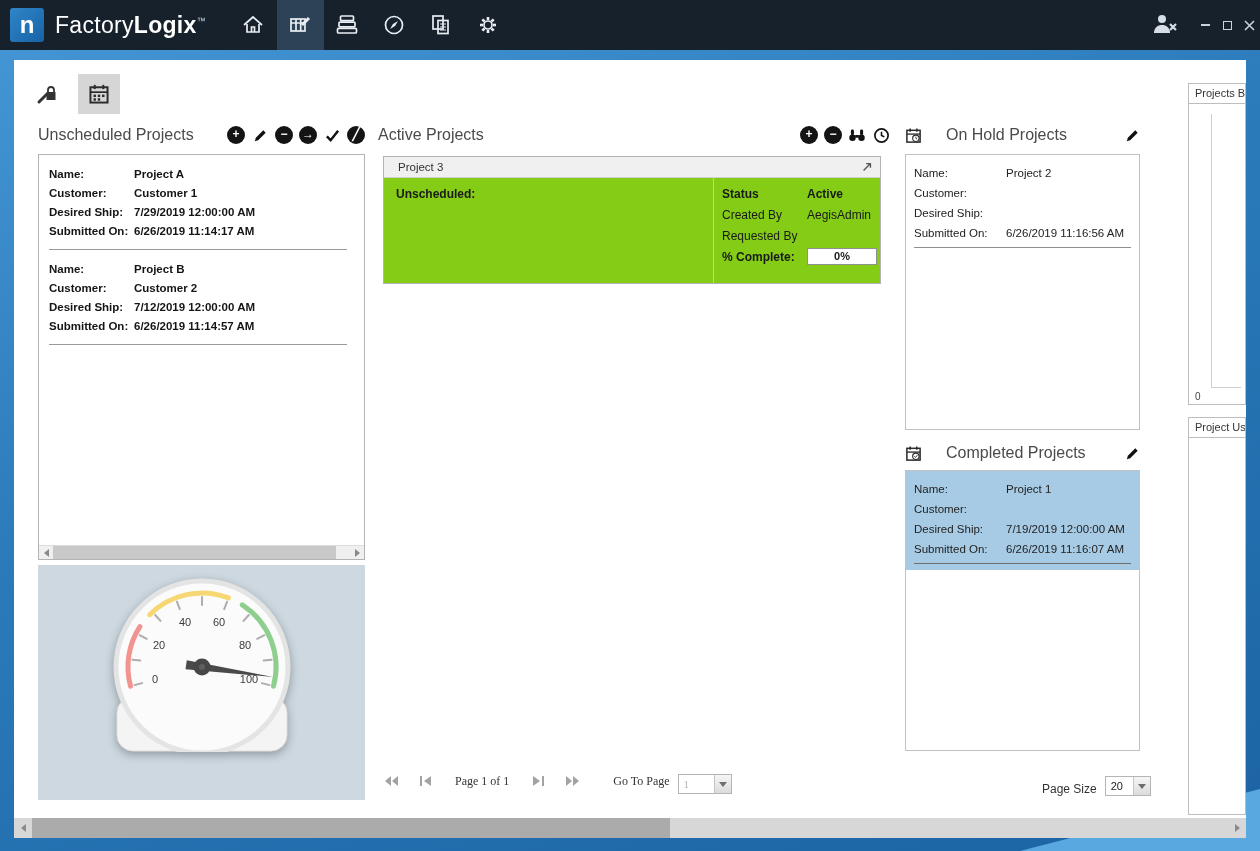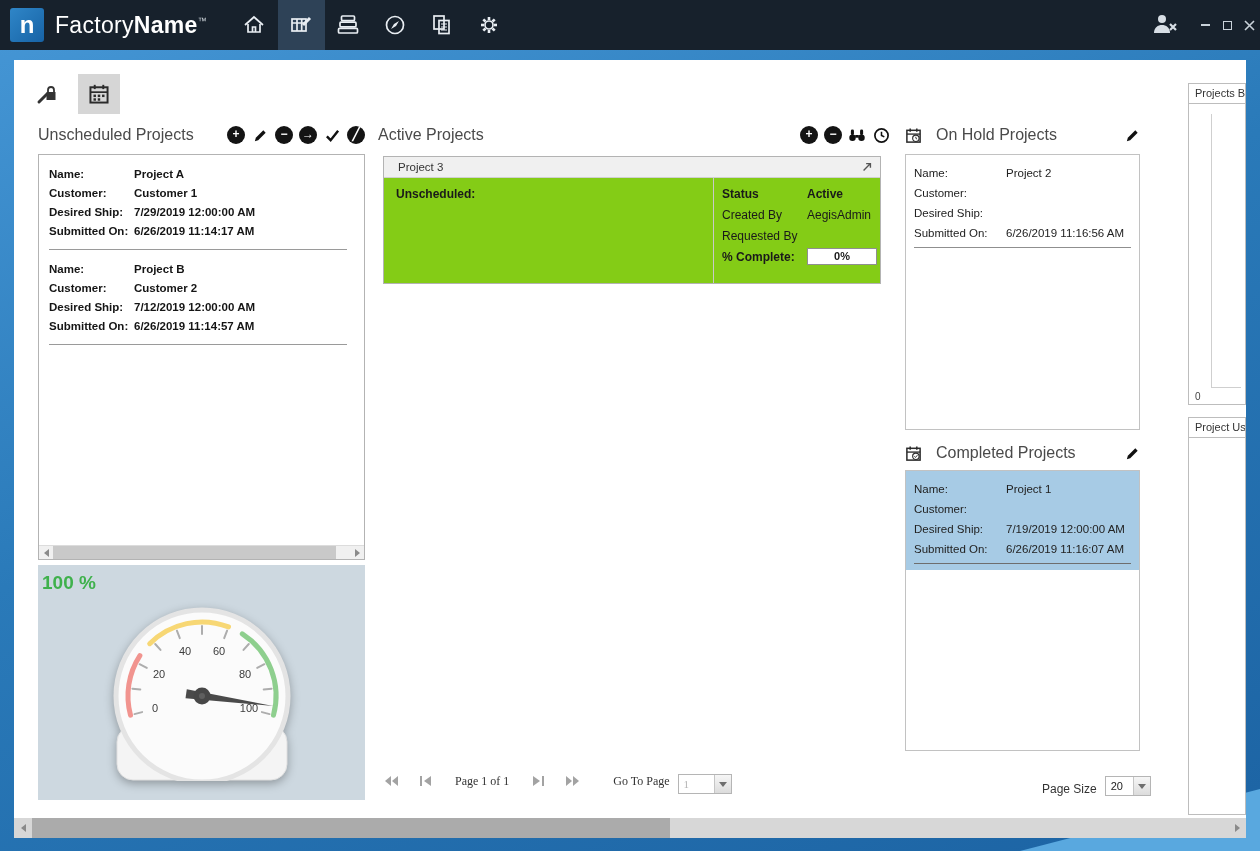--- a/index.html
+++ b/index.html
@@ -92,21 +92,21 @@
   .combo .val { flex:1; font-size:11px; padding:3px 0 0 5px; color:#222; }
   .combo .val.dis { color:#b4b4b4; }
   .combo-btn { width:17px; background:linear-gradient(#f6f6f6,#dcdcdc); border-left:1px solid #c5c5c5;
                display:flex; align-items:center; justify-content:center; }
   .tri-down { width:0; height:0; border-left:4px solid transparent; border-right:4px solid transparent;
               border-top:5px solid #6e6e6e; }
   .pagesize { position:absolute; left:1028px; top:714px; height:22px; display:flex; align-items:flex-end;
               font-size:12px; color:#333; }
 
   
-  .rp-header { position:absolute; left:891px; width:235px; display:flex; align-items:center; gap:14px; }
+  .rp-header { position:absolute; left:891px; width:235px; display:flex; align-items:center; gap:24px; }
   .rp-box { position:absolute; left:891px; width:235px; border:1px solid #c2c2c2; background:#fff;
             font-size:11.5px; color:#222; overflow:hidden; }
   .rp-item { padding:8px 8px 0 8px; }
   .rp-row { display:flex; line-height:20px; }
   .rp-row .lbl { width:92px; flex:none; }
   .sep2 { border-bottom:1px solid #8f8f8f; margin-top:4px; }
   .selected { background:#a7cbe5; }
   .pencil-btn { margin-left:auto; cursor:pointer; display:flex; }
 
   
@@ -129,21 +129,21 @@
 </style>
 </head>
 <body>
 
 <div class="window">
 
   <div class="titlebar">
     <div class="logo">
       <span>n</span>
     </div>
-    <div class="app-title"><span>Factory</span><span class="bold">Name</span><span class="tm">™</span></div>
+    <div class="app-title"><span>Factory</span><span class="bold">Logix</span><span class="tm">™</span></div>
 
     <div class="nav">
       <div class="nav-btn">
         <svg width="26" height="26" viewBox="0 0 26 26">
           <path d="M4 13 L13 5 L22 13"></path>
             <path d="M7 12 v8 h12 v-8"></path>
             <path d="M11.5 20 v-5 h3 v5"></path>
         </svg>
       </div>
       <div class="nav-btn active">
@@ -304,21 +304,20 @@
           </div>
         <div class="hthumb"></div>
         <div class="bspacer"></div>
         <div class="sb-arrow">
             <span class="tri-r"></span>
           </div>
       </div>
     </div>
 
     <div class="ontime">
-      <div class="ontime-value">100 %</div>
       <svg class="gauge" width="260" height="185" viewBox="0 0 260 185">
         <rect x="45" y="130" width="170" height="54" rx="16" fill="#f4f4f4" stroke="#e0e0e0"></rect>
         <circle cx="130" cy="100" r="86" fill="#fbfbfb" stroke="#e4e4e4" stroke-width="5"></circle>
 
         <path d="M58.5 119.2 A74 74 0 0 1 67.9 59.7" stroke="#f1948f" stroke-width="5" fill="none" stroke-linecap="round"></path>
         <path d="M77.7 47.7 A74 74 0 0 1 156.5 30.9" stroke="#f7d774" stroke-width="5" fill="none" stroke-linecap="round"></path>
         <path d="M170.3 37.9 A74 74 0 0 1 201.5 119.2" stroke="#8ecf8e" stroke-width="5" fill="none" stroke-linecap="round"></path>
 
         <g stroke="#adadad" stroke-width="2" stroke-linecap="round">
           <line x1="70.1" y1="116.1" x2="62.4" y2="118.1"></line>

